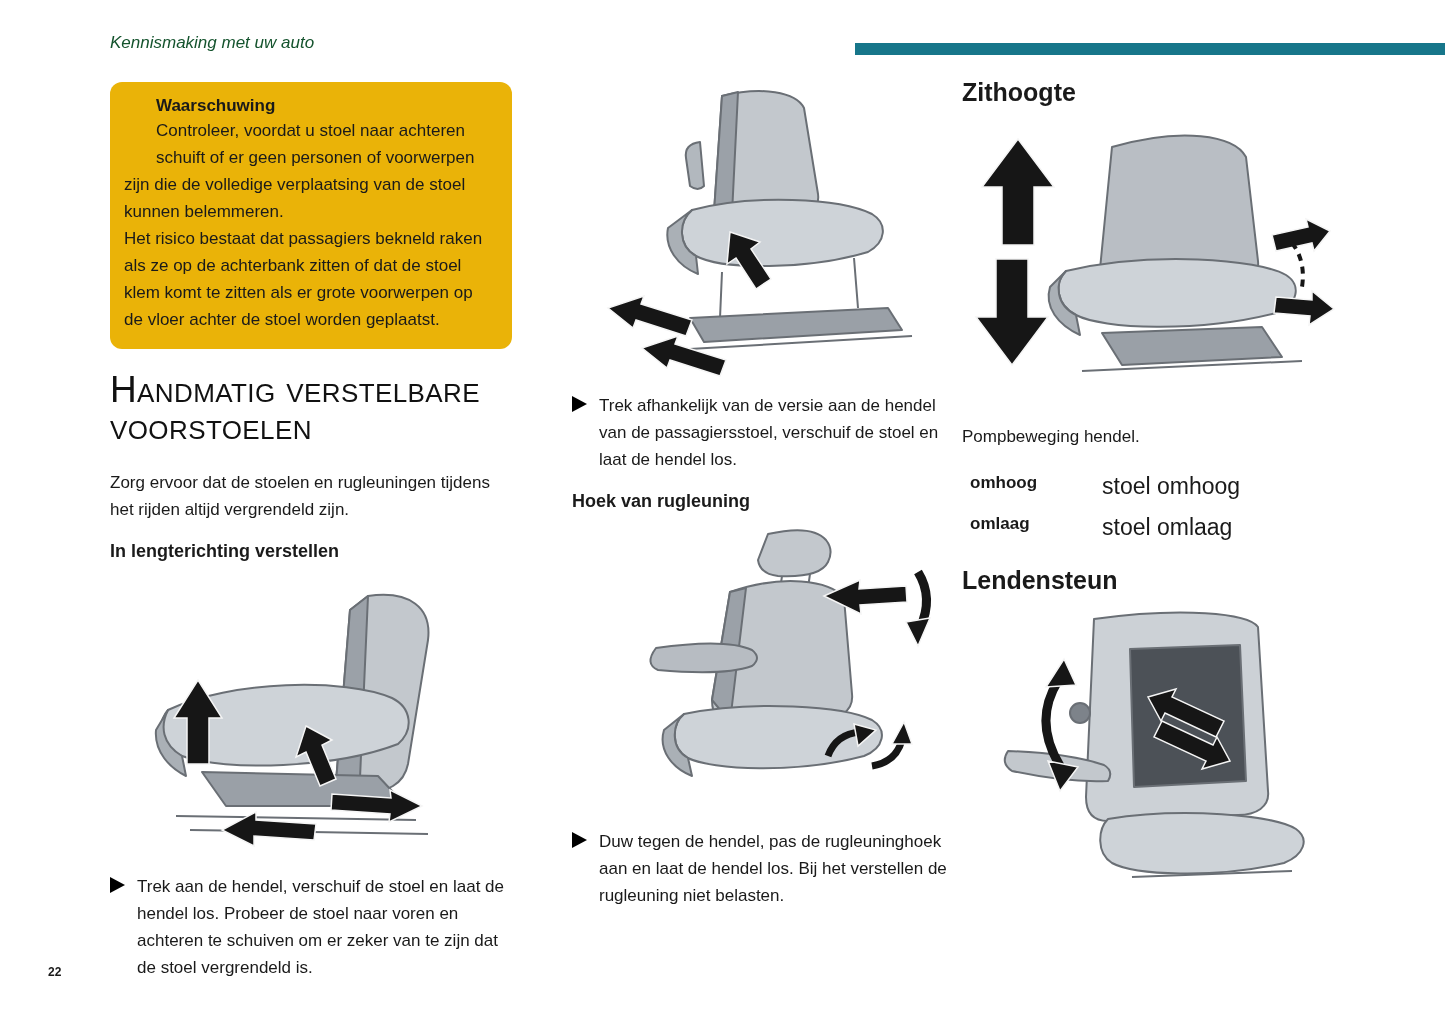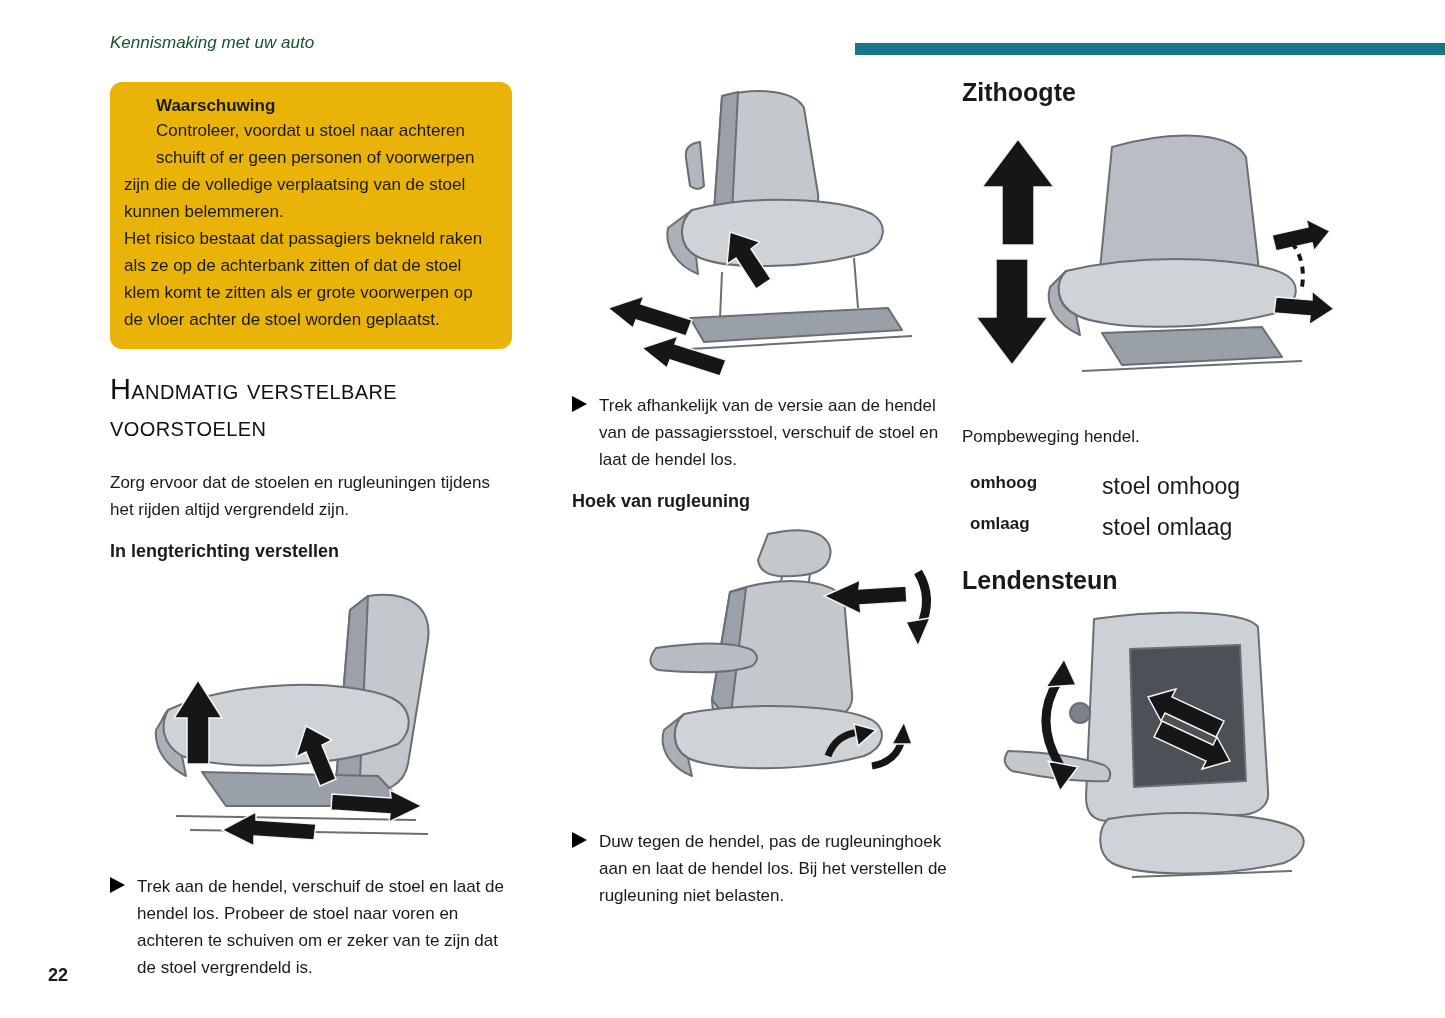--- a/index.html
+++ b/index.html
@@ -18,41 +18,41 @@
   p, .body-text { font-size:17px; line-height:27px; }
 
   
   .warning-box { background:#e3e3e3; border-radius:12px; padding:14px 16px 16px 14px; }
   .warn-ico { float:left; width:18px; height:46px; margin:2px 12px 2px 2px; }
   .warn-ico .bar { width:13px; height:30px; margin:0 auto; background:#d2232a;
                    clip-path:polygon(12% 0, 88% 0, 100% 10%, 72% 100%, 28% 100%, 0 10%); }
   .warn-ico .dot { width:11px; height:9px; margin:4px auto 0; background:#d2232a; border-radius:50%; }
   .warning-title { font-size:17px; font-weight:bold; margin-bottom:1px; }
 
-  .section-title { margin-top:22px; font-size:29px; font-weight:400; font-variant:small-caps;
+  .section-title { margin-top:22px; font-size:37px; font-weight:400; font-variant:small-caps;
                    letter-spacing:0.4px; line-height:37px; color:#111; }
   .intro { margin-top:24px; }
   .subheading { margin-top:18px; font-size:18px; font-weight:bold; }
   .col3 .heading { font-size:25px; font-weight:bold; }
 
   figure { margin:6px 0 0 0; }
   figure svg { display:block; }
 
   .bullet { display:flex; margin-top:10px; }
   .tri { flex:0 0 auto; width:0; height:0; margin:4px 12px 0 0;
          border-top:8px solid transparent; border-bottom:8px solid transparent;
          border-left:15px solid #000; }
 
   .caption { margin-top:10px; }
   .hl-table { margin-top:16px; }
   .hl-row { display:flex; padding:7px 0 7px 8px; }
   .hl-term { width:132px; font-weight:bold; font-size:17px; }
   .hl-desc { font-size:23px; }
 
-  .page-number { position:absolute; left:48px; top:965px; font-size:18px; font-weight:bold; }
+  .page-number { position:absolute; left:48px; top:965px; font-size:12px; font-weight:bold; }
 </style>
 </head>
 <body>
 
 <div class="page">
 
   <div class="running-title">Kennismaking met uw auto</div>
   <div class="accent-bar" style="background: rgb(23, 118, 138);"></div>
 
   <div class="col col1">

